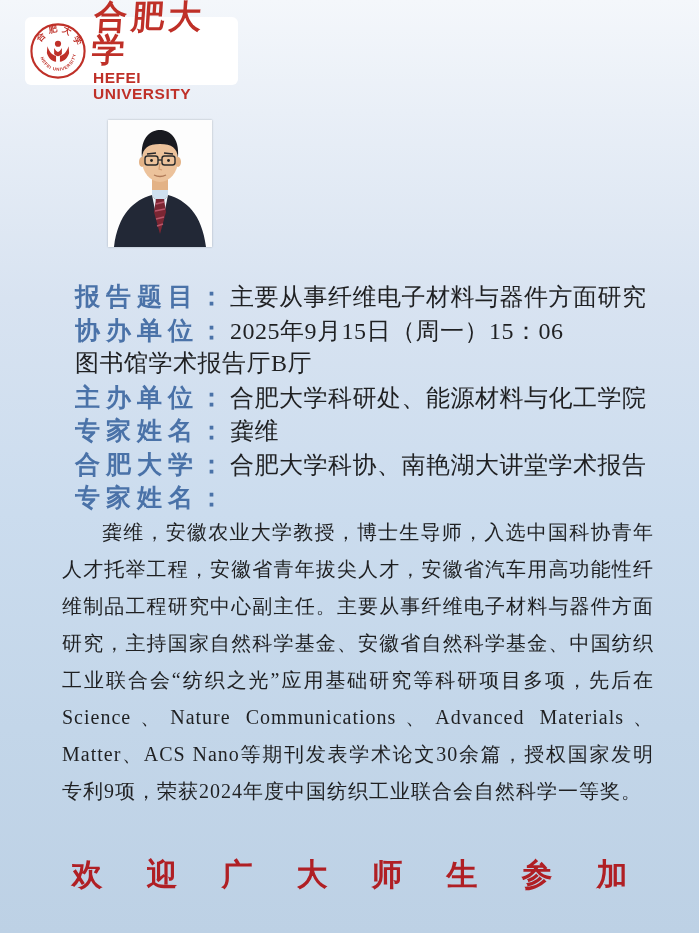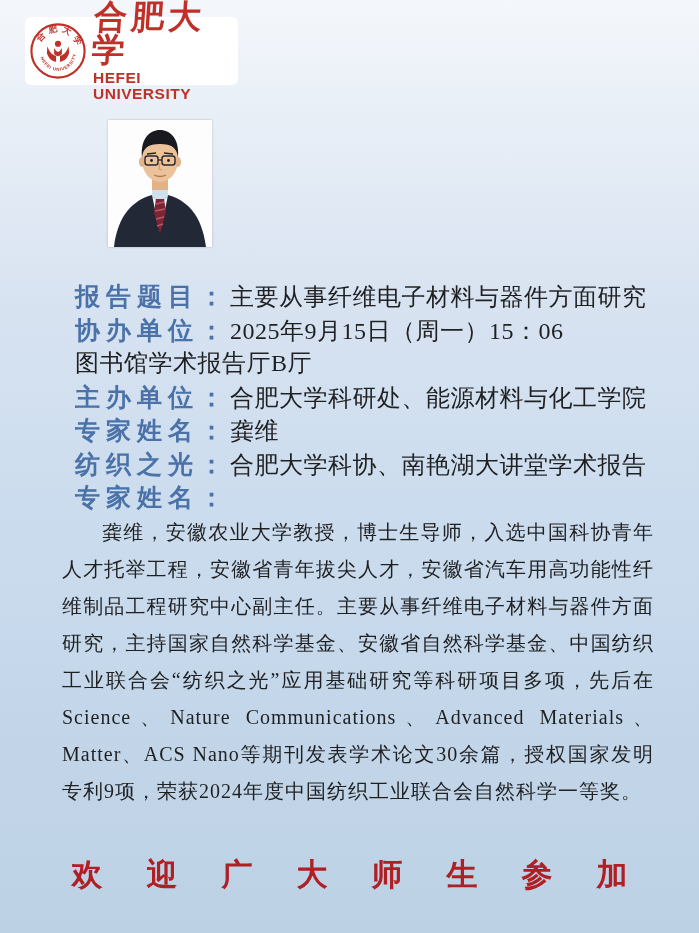--- a/index.html
+++ b/index.html
@@ -141,21 +141,21 @@
     </div>
     <div class="field-row">
       <span class="field-label">主办单位：</span>
       <span class="field-value">合肥大学科研处、能源材料与化工学院</span>
     </div>
     <div class="field-row">
       <span class="field-label">专家姓名：</span>
       <span class="field-value">龚维</span>
     </div>
     <div class="field-row">
-      <span class="field-label">纺织之光：</span>
+      <span class="field-label">合肥大学：</span>
       <span class="field-value">合肥大学科协、南艳湖大讲堂学术报告</span>
     </div>
     <div class="field-row">
       <span class="field-label">专家姓名：</span>
       <span class="field-value"></span>
     </div>
   </div>
 
   <div class="bio">龚维，安徽农业大学教授，博士生导师，入选中国科协青年人才托举工程，安徽省青年拔尖人才，安徽省汽车用高功能性纤维制品工程研究中心副主任。主要从事纤维电子材料与器件方面研究，主持国家自然科学基金、安徽省自然科学基金、中国纺织工业联合会“纺织之光”应用基础研究等科研项目多项，先后在Science、Nature Communications、Advanced Materials、Matter、ACS Nano等期刊发表学术论文30余篇，授权国家发明专利9项，荣获2024年度中国纺织工业联合会自然科学一等奖。</div>
 

